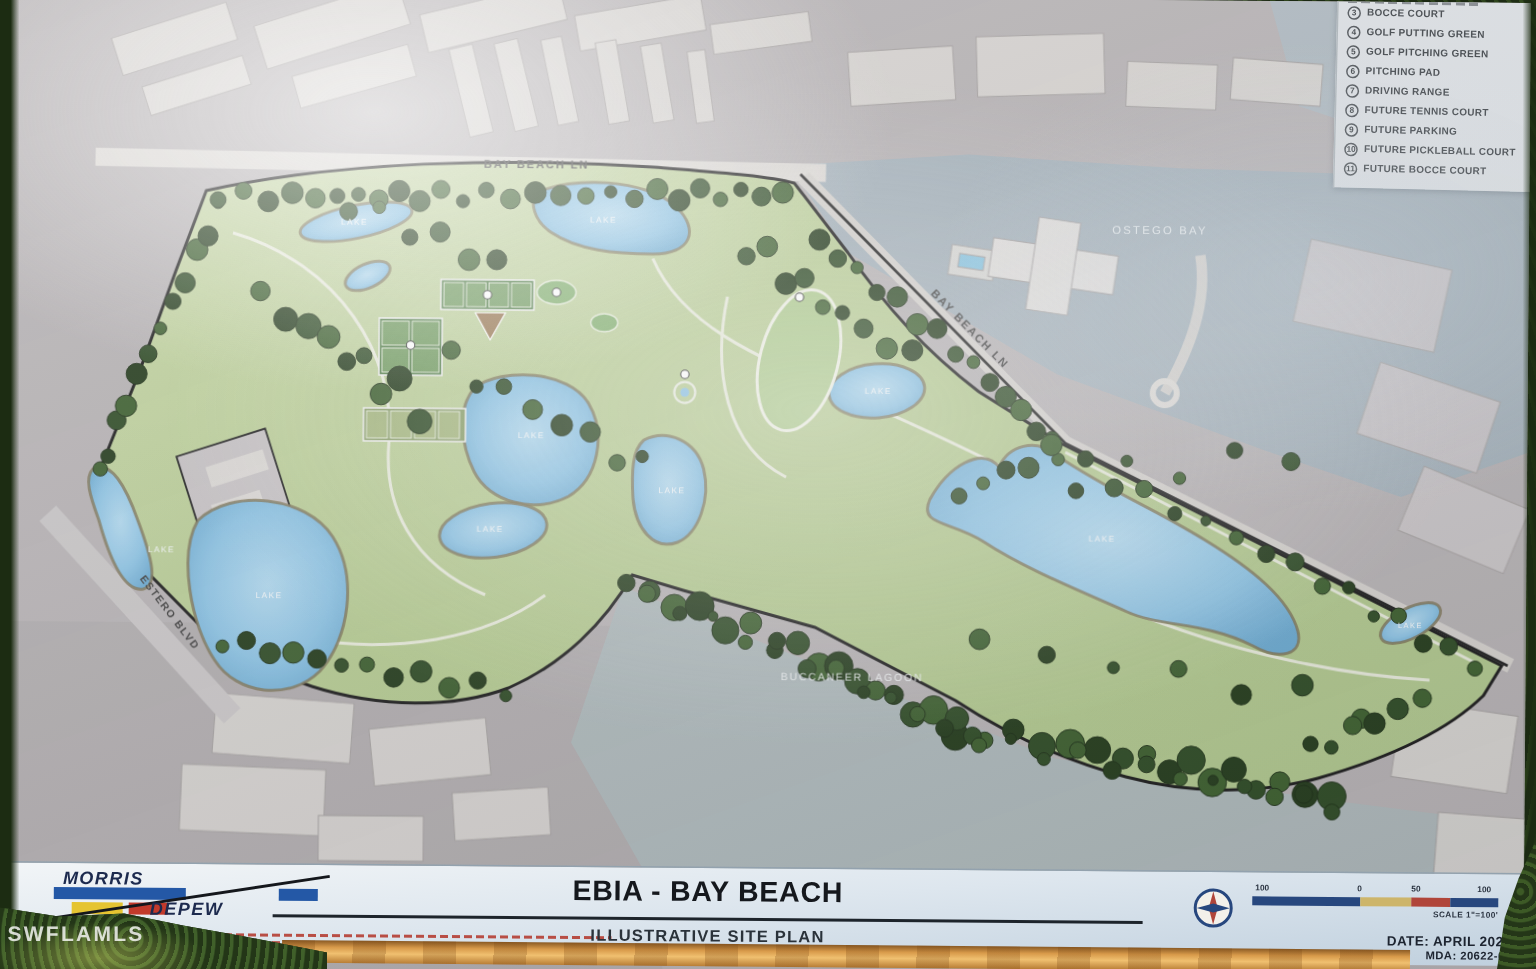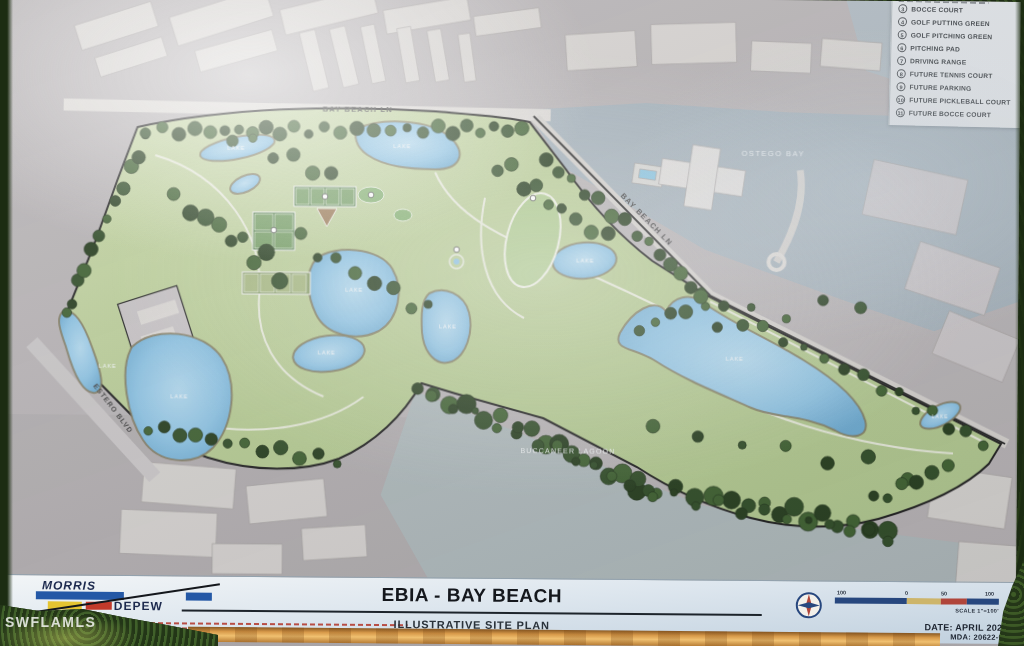--- a/index.html
+++ b/index.html
@@ -31,21 +31,21 @@
   .sliver{display:block;width:90px;height:3px;background:repeating-linear-gradient(90deg,#6a7076 0 6px,transparent 6px 9px);}
   .lnum{flex:0 0 auto;min-width:9px;height:9px;border:1px solid #4a4f54;border-radius:50%;
         font-size:5.5px;line-height:9px;text-align:center;color:#3a3f44;font-weight:bold;padding:0 .5px;}
   .llabel{font-size:6.6px;font-weight:bold;letter-spacing:.25px;color:#3c4146;white-space:nowrap;}
   
   .titlebar{position:absolute;left:0;right:0;top:580px;height:62px;z-index:45;
             background:linear-gradient(175deg,#f2f5f7 0%,#dde6ee 45%,#c0d0de 100%);
             border-top:1px solid #93a2ae;}
   .mdlogo{position:absolute;left:34px;top:3px;width:170px;height:36px;}
   .mdlogo .mor{position:absolute;left:6px;top:0;font-size:12px;font-weight:bold;font-style:italic;color:#1d2a4e;letter-spacing:1px;}
-  .mdlogo .dep{position:absolute;left:78px;top:20px;font-size:12px;font-weight:bold;color:#1d2a4e;letter-spacing:1px;}
+  .mdlogo .dep{position:absolute;left:64px;top:20px;font-size:12px;font-weight:bold;font-style:italic;color:#1d2a4e;letter-spacing:1px;}
   .bar{position:absolute;height:8px;}
   .b1{left:0;top:13px;width:88px;background:#2458a6;}
   .b2{left:12px;top:23px;width:34px;background:#e5c431;}
   .b3{left:50px;top:23px;width:26px;background:#c23a2b;}
   .b4{left:150px;top:13px;width:26px;background:#2458a6;}
   .diag{position:absolute;left:0;top:18px;width:185px;height:2px;background:#14171c;transform:rotate(-9deg);}
   .disclaimer{position:absolute;left:36px;top:46px;width:370px;}
   .disclaimer .dline{height:2px;margin-bottom:3px;opacity:.85;
      background:repeating-linear-gradient(90deg,#b23327 0 5px,transparent 5px 8px);}
   .titles{position:absolute;left:300px;top:6px;width:340px;text-align:center;}

